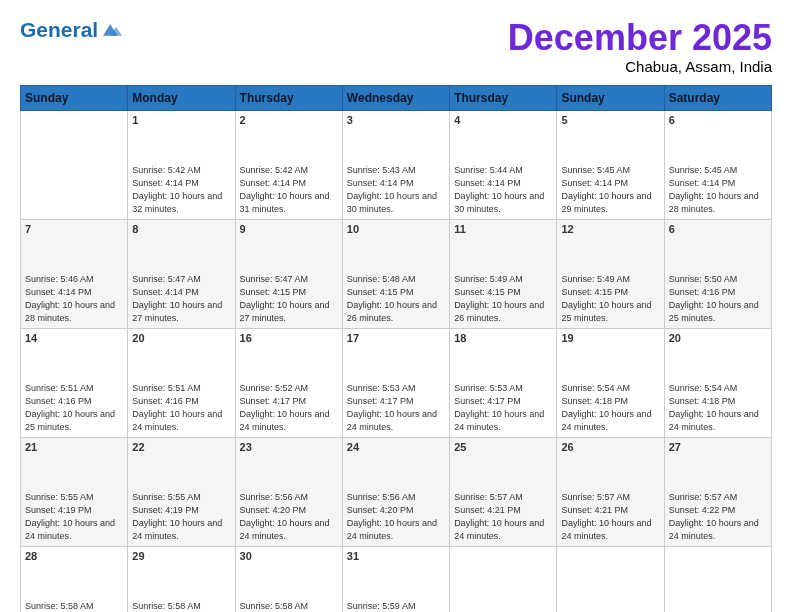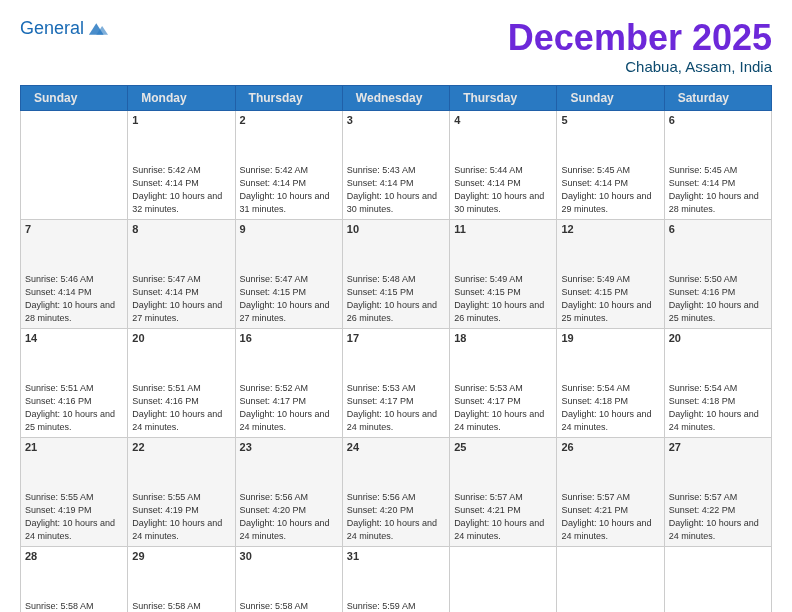--- a/index.html
+++ b/index.html
@@ -21,22 +21,22 @@
       display: flex;
       align-items: flex-start;
       justify-content: space-between;
       margin-bottom: 10px;
     }
     .logo {
       display: flex;
       align-items: center;
     }
     .logo-text {
-      font-size: 18px;
-      font-weight: normal;
+      font-size: 21px;
+      font-weight: bold;
       color: #333;
       line-height: 1.1;
     }
     .logo-text span {
       color: #1a6bb5;
     }
     .logo-icon {
       width: 22px;
       height: 22px;
       margin-left: 2px;
@@ -45,35 +45,35 @@
       text-align: right;
     }
     .month-title {
       font-size: 36px;
       font-weight: bold;
       color: #6d28d9;
       line-height: 1.1;
     }
     .location {
       font-size: 15px;
-      color: #0c4a6e;
+      color: #000000;
     }
     .calendar {
       flex: 1;
       border: 1px solid #ccc;
       border-collapse: collapse;
       width: 100%;
       table-layout: fixed;
     }
     .calendar th {
       background: #2979c2;
-      color: #e5e5e5;
+      color: #0f172a;
       font-size: 12px;
       font-weight: bold;
-      padding: 5px 13px;
+      padding: 5px 4px;
       text-align: left;
       border: 1px solid #2060a8;
     }
     .calendar td {
       border: 1px solid #ccc;
       vertical-align: top;
       padding: 3px 4px;
       font-size: 9.5px;
       color: #333;
       height: 88px;

